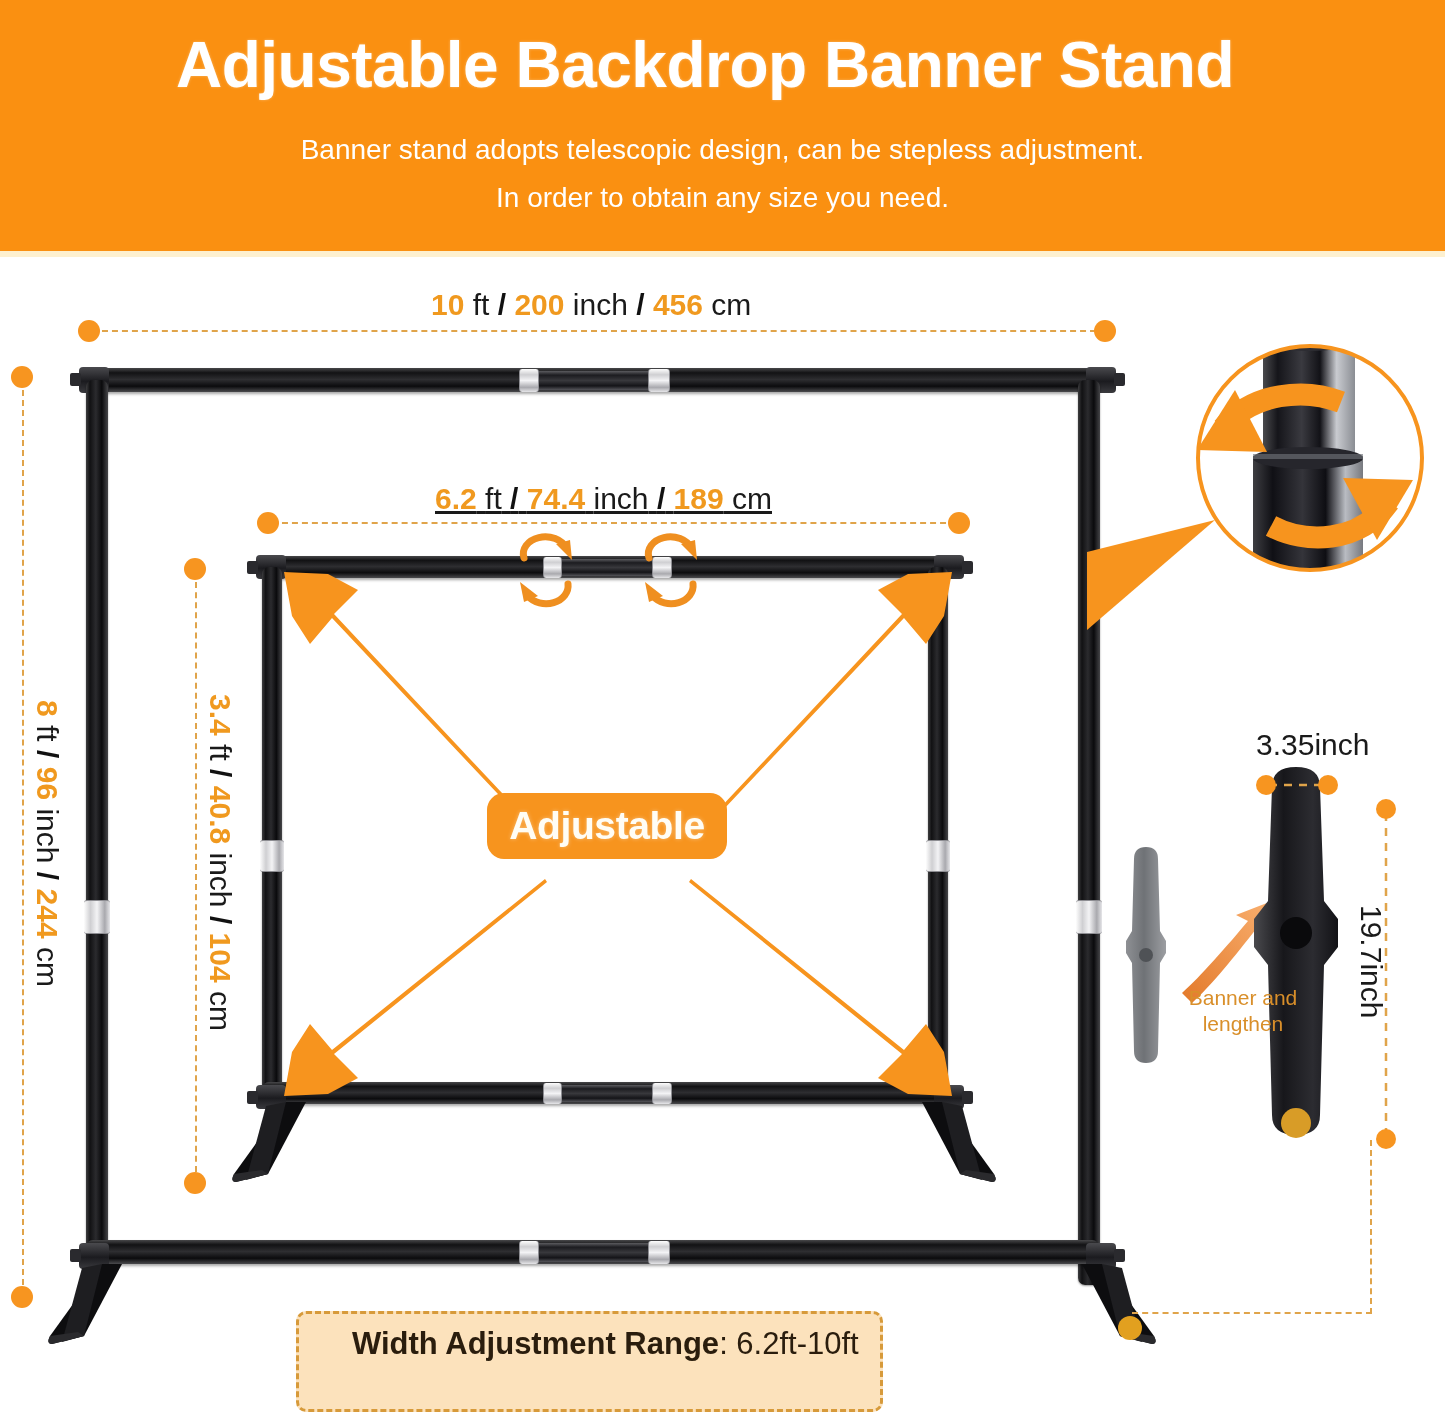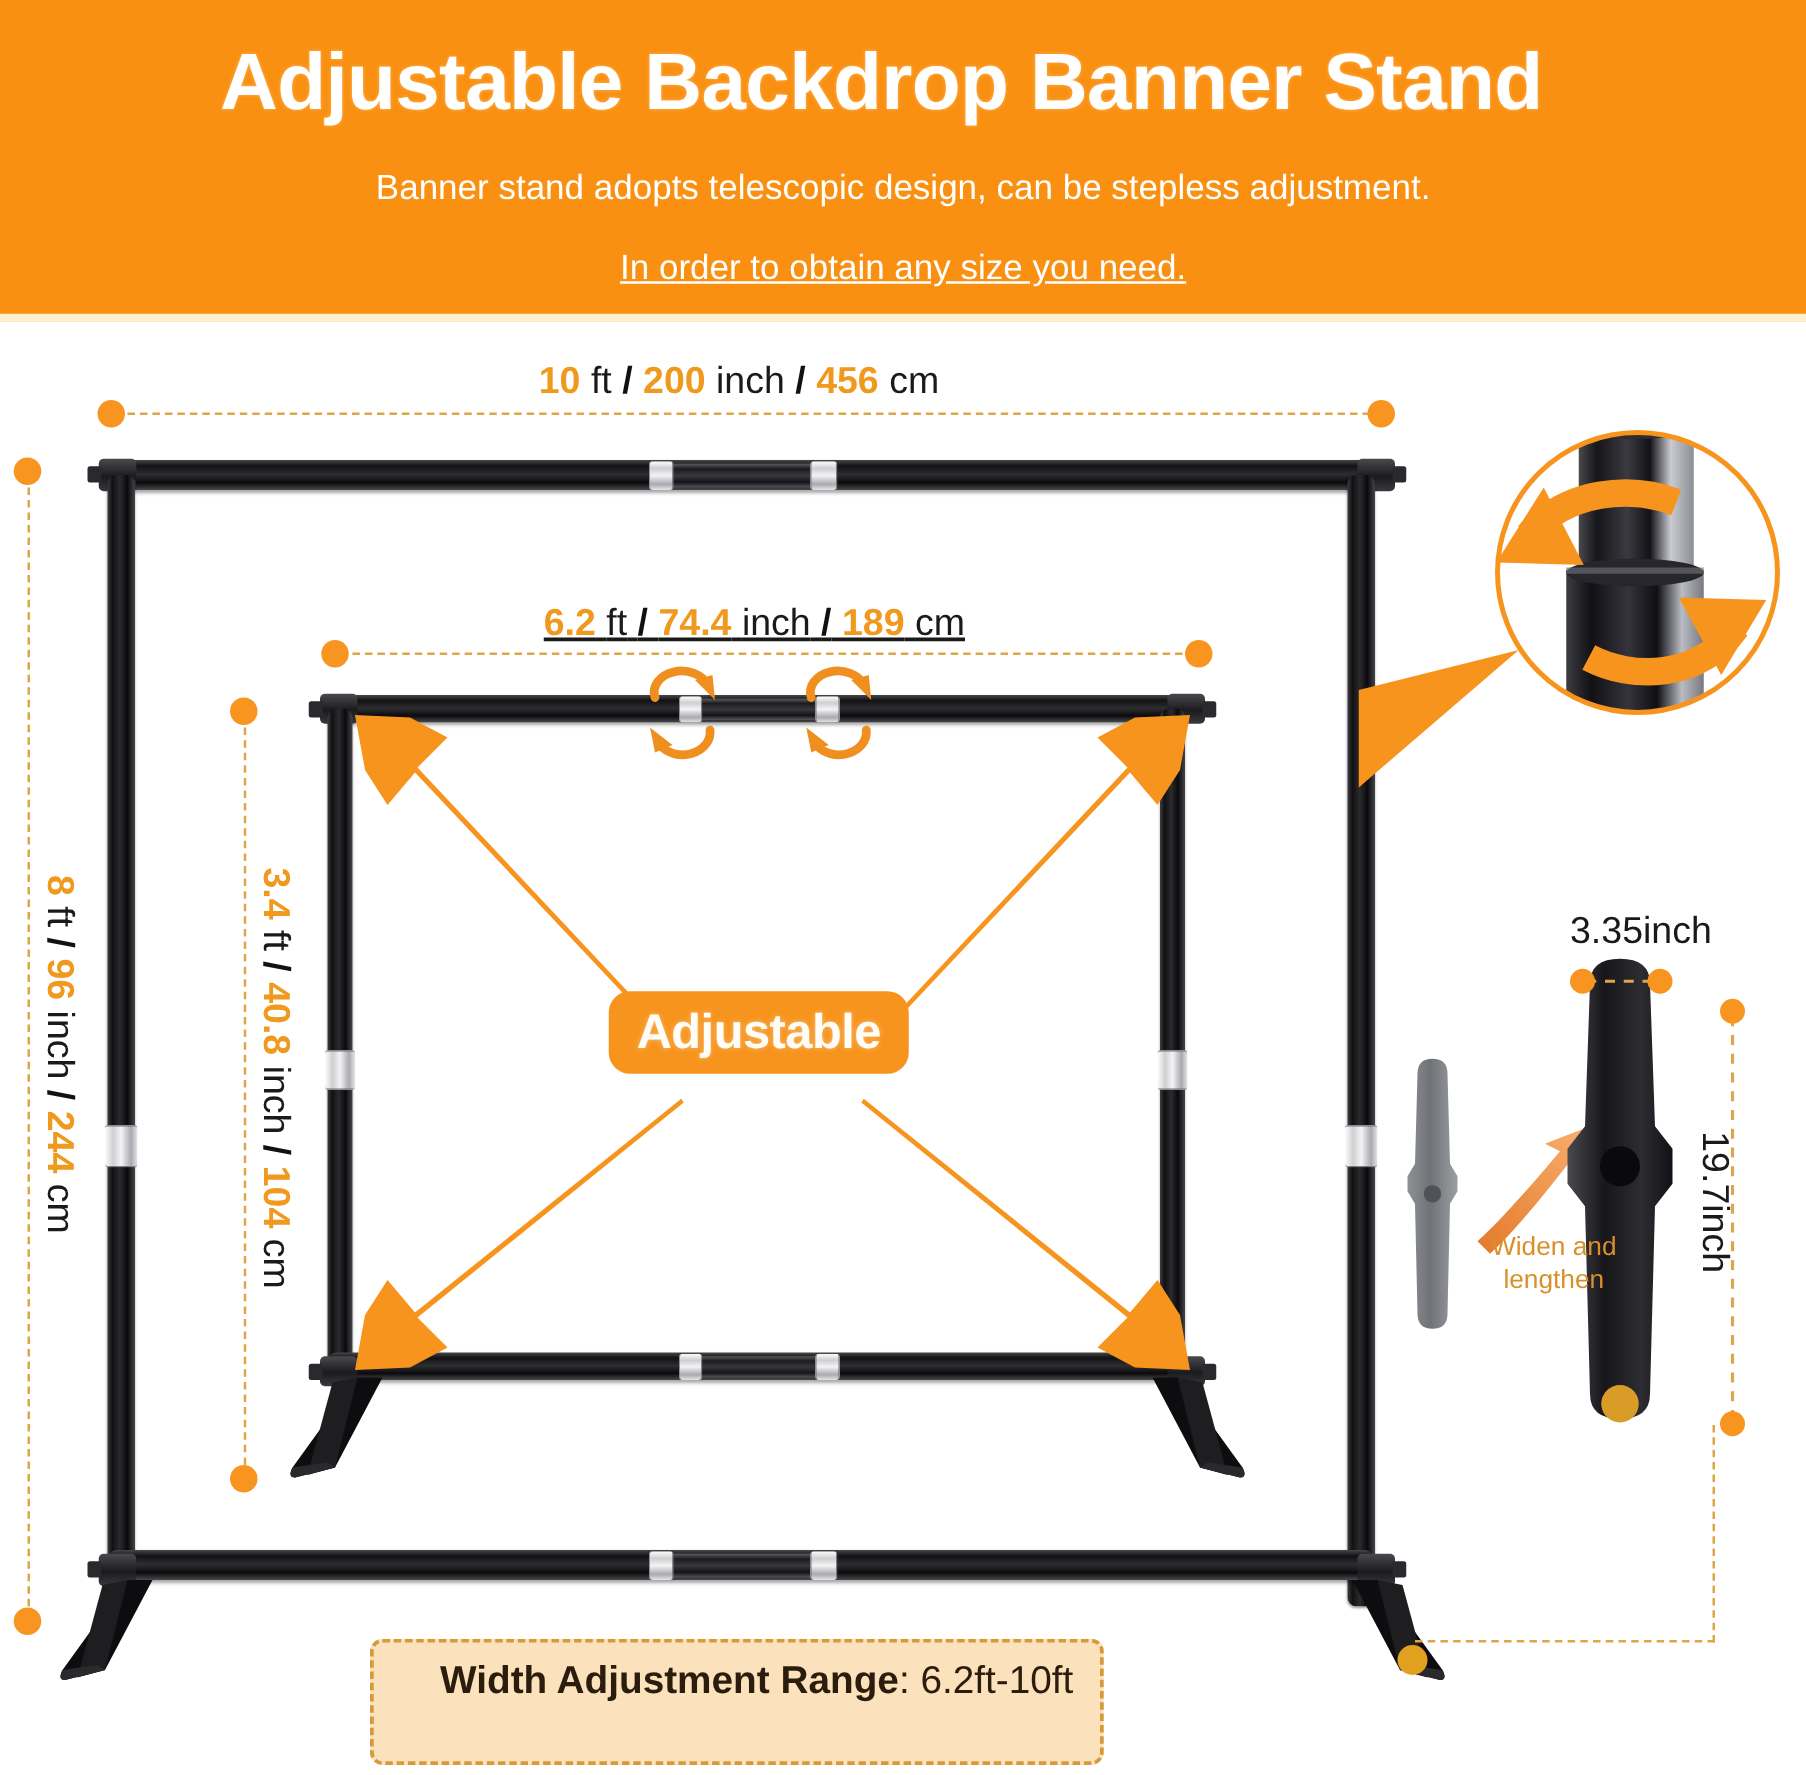--- a/index.html
+++ b/index.html
@@ -29,21 +29,21 @@
     text-align:center;
     font-size:64px; font-weight:bold; color:#ffffff;
     letter-spacing:-0.5px;
     text-shadow:0 0 3px rgba(255,255,255,.35);
   }
   .subtitle {
     position:absolute; left:0; width:1445px; text-align:center;
     font-size:28px; color:#ffffff;
   }
   #sub1 { top:134px; }
-  #sub2 { top:198px;text-decoration:underline; }
+  #sub2 { top:182px; }
 
   
   .dot {
     position:absolute; width:22px; height:22px; border-radius:50%;
     background:#f79520;
   }
   .hline {
     position:absolute; height:0;
     border-top:2.5px dashed #e0a44a;
   }
@@ -458,21 +458,21 @@
 
       <line x1="266" y1="98" x2="266" y2="420" stroke="#e0a44a" stroke-width="2.5" stroke-dasharray="8 7"></line>
       <circle cx="266" cy="94" r="10" fill="#f79520"></circle>
       <circle cx="266" cy="424" r="10" fill="#f79520"></circle>
     </svg>
   </div>
 
   <div id="inch-top">3.35inch</div>
   <div id="inch-side">19.7inch</div>
   <div id="widen-label">
-    <div>Widen and</div>
+    <div>Banner and</div>
     <div>lengthen</div>
   </div>
 
   <div class="hline" style="left:1132px; top:1312px; width:240px;"></div>
   <div class="vline" style="left:1370px; top:1140px; height:174px;"></div>
 
   <div id="infobox">
     <div class="row">
       <b>Width Adjustment Range</b><span class="val">: 6.2ft-10ft</span>
     </div>

